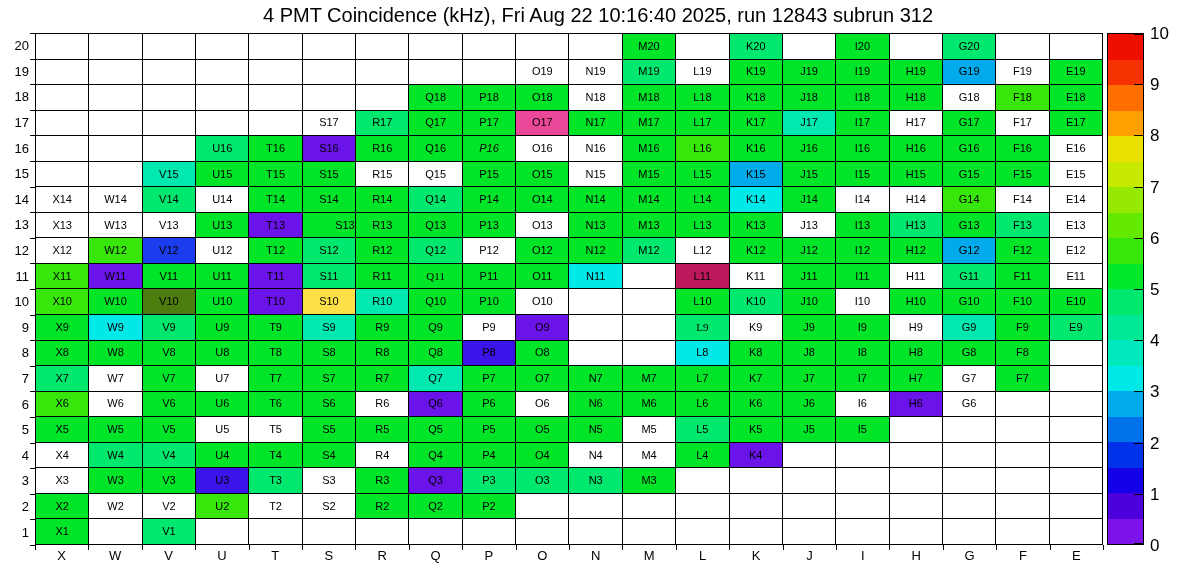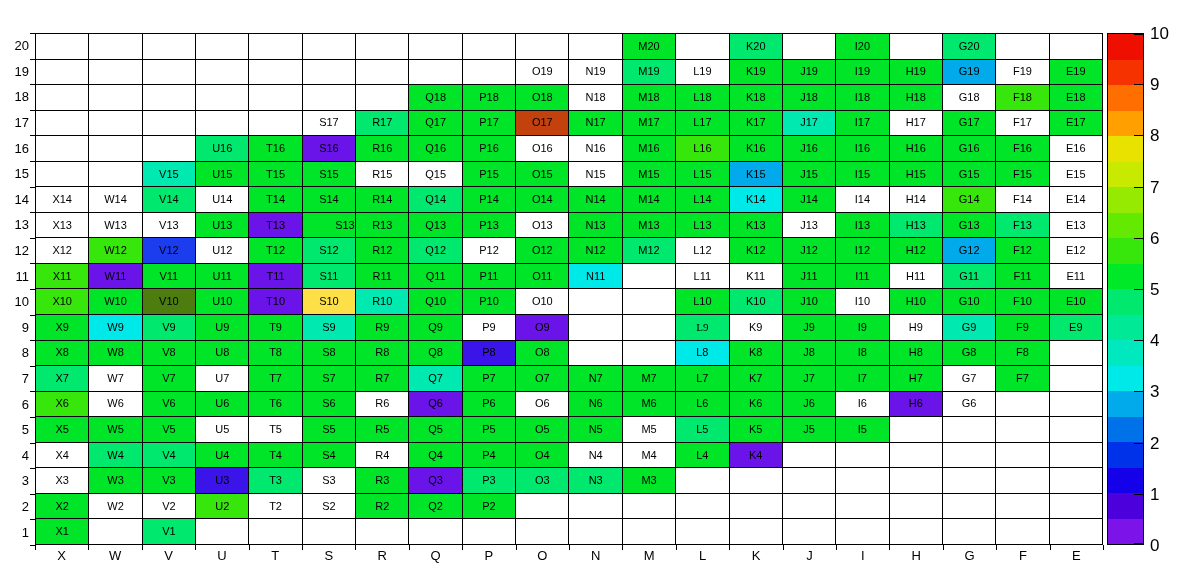--- a/index.html
+++ b/index.html
@@ -28,20 +28,21 @@
         flex-direction:column;}
   #cbar .band{flex:1;}
   .cbtick{position:absolute;height:1px;width:10px;background:#000;left:1134px;}
   .cblabel{position:absolute;left:1150px;width:40px;font-size:17px;
         text-align:left;}
 </style>
 </head>
 <body>
 
 <div id="stage">
+  <div id="title">4 PMT Coincidence (kHz), Fri Aug 22 10:16:40 2025, run 12843 subrun 312</div>
   <div id="yaxis">
       <div>20</div>
       <div>19</div>
       <div>18</div>
       <div>17</div>
       <div>16</div>
       <div>15</div>
       <div>14</div>
       <div>13</div>
       <div>12</div>
@@ -185,21 +186,21 @@
         </div>
         <div class="cell" style="background: rgb(0, 233, 110);">
           <span>R17</span>
         </div>
         <div class="cell" style="background: rgb(0, 229, 40);">
           <span>Q17</span>
         </div>
         <div class="cell" style="background: rgb(0, 229, 40);">
           <span>P17</span>
         </div>
-        <div class="cell" style="background: #c2410c;">
+        <div class="cell" style="background: #ec4899;">
           <span>O17</span>
         </div>
         <div class="cell" style="background: rgb(0, 229, 40);">
           <span>N17</span>
         </div>
         <div class="cell" style="background: rgb(0, 229, 40);">
           <span>M17</span>
         </div>
         <div class="cell" style="background: rgb(0, 229, 40);">
           <span>L17</span>
@@ -236,21 +237,21 @@
         </div>
         <div class="cell" style="background: rgb(107, 20, 233);">
           <span>S16</span>
         </div>
         <div class="cell" style="background: rgb(0, 229, 40);">
           <span>R16</span>
         </div>
         <div class="cell" style="background: rgb(0, 229, 40);">
           <span>Q16</span>
         </div>
-        <div class="cell" style="background: rgb(0, 229, 40);">
+        <div class="cell" style="background: rgb(0, 229, 40); font-style: italic;">
           <span>P16</span>
         </div>
         <div class="cell" style="background: rgb(255, 255, 255);">
           <span>O16</span>
         </div>
         <div class="cell" style="background: rgb(255, 255, 255);">
           <span>N16</span>
         </div>
         <div class="cell" style="background: rgb(0, 229, 40);">
           <span>M16</span>
@@ -529,34 +530,34 @@
         </div>
         <div class="cell" style="background: rgb(107, 20, 233);">
           <span>T11</span>
         </div>
         <div class="cell" style="background: rgb(0, 233, 110);">
           <span>S11</span>
         </div>
         <div class="cell" style="background: rgb(0, 229, 40);">
           <span>R11</span>
         </div>
-        <div class="cell" style="background: rgb(0, 229, 40);">
+        <div class="cell" style="background: rgb(0, 229, 40); font-family: Liberation Serif, serif;">
           <span>Q11</span>
         </div>
         <div class="cell" style="background: rgb(0, 229, 40);">
           <span>P11</span>
         </div>
         <div class="cell" style="background: rgb(0, 229, 40);">
           <span>O11</span>
         </div>
         <div class="cell" style="background: rgb(0, 233, 233);">
           <span>N11</span>
         </div>
         <div class="cell"></div>
-        <div class="cell" style="background: #ffffff;">
+        <div class="cell" style="background: #be185d;">
           <span>L11</span>
         </div>
         <div class="cell" style="background: rgb(255, 255, 255);">
           <span>K11</span>
         </div>
         <div class="cell" style="background: rgb(0, 229, 40);">
           <span>J11</span>
         </div>
         <div class="cell" style="background: rgb(0, 229, 40);">
           <span>I11</span>

